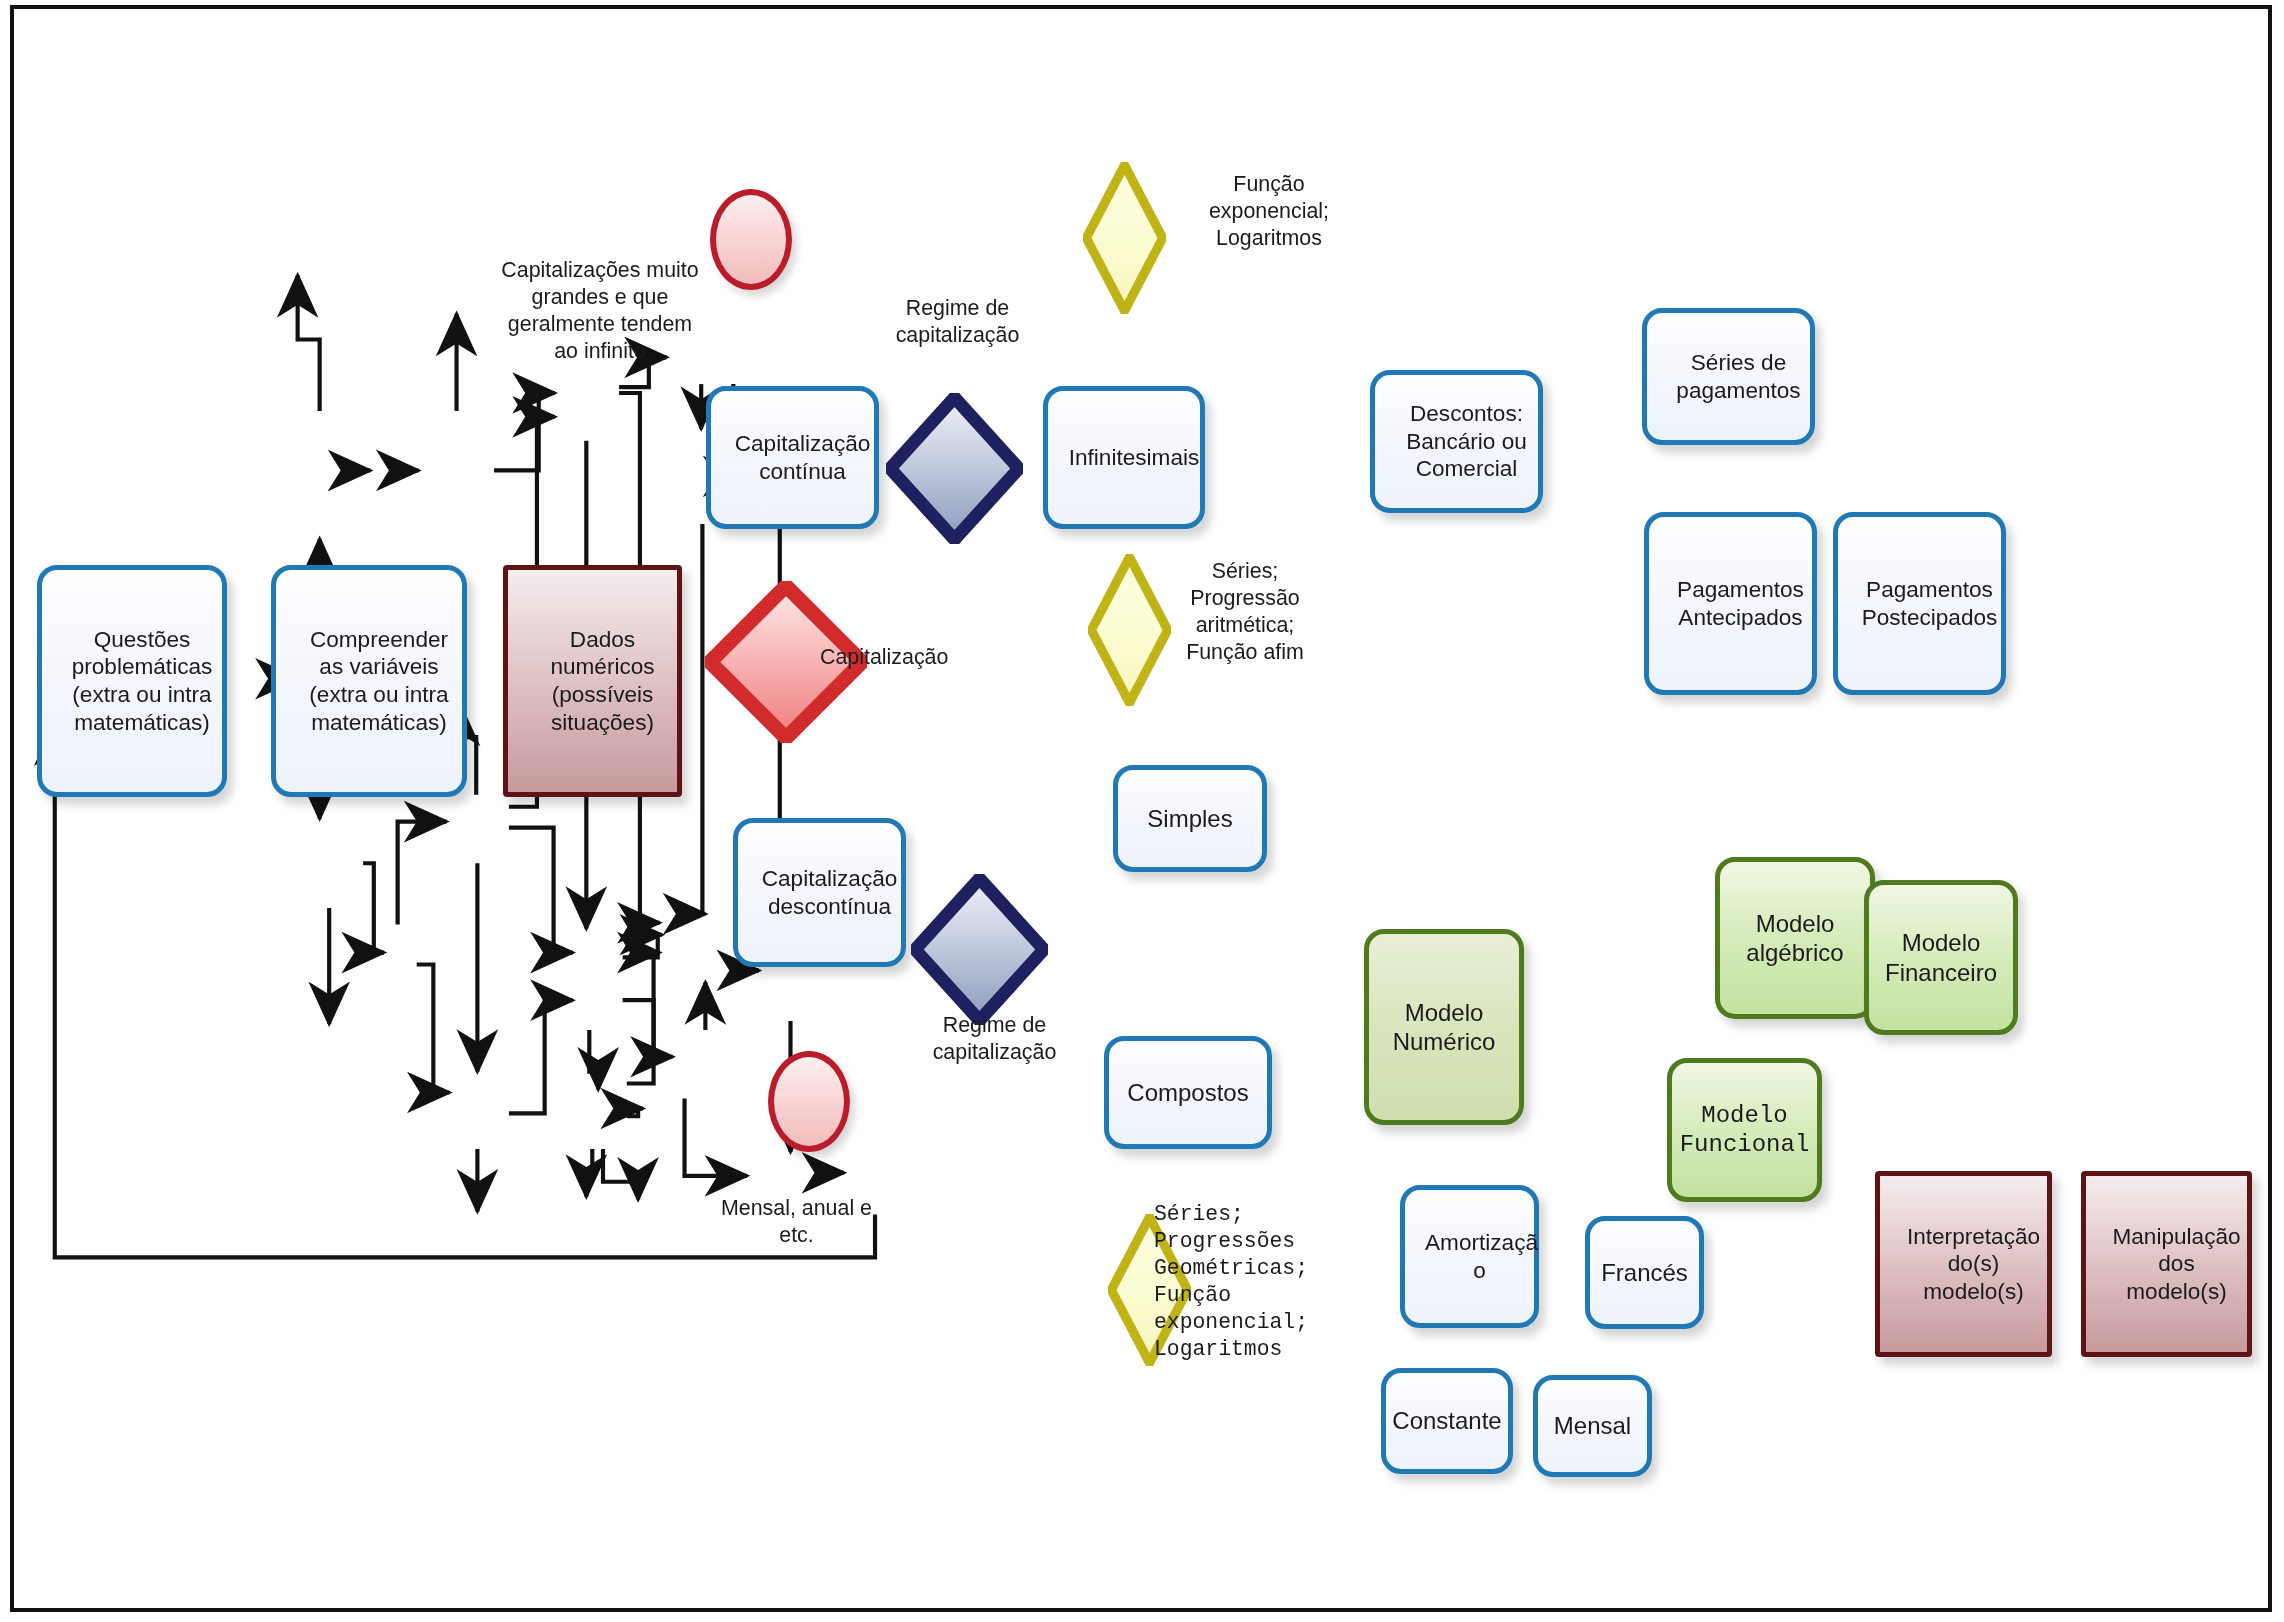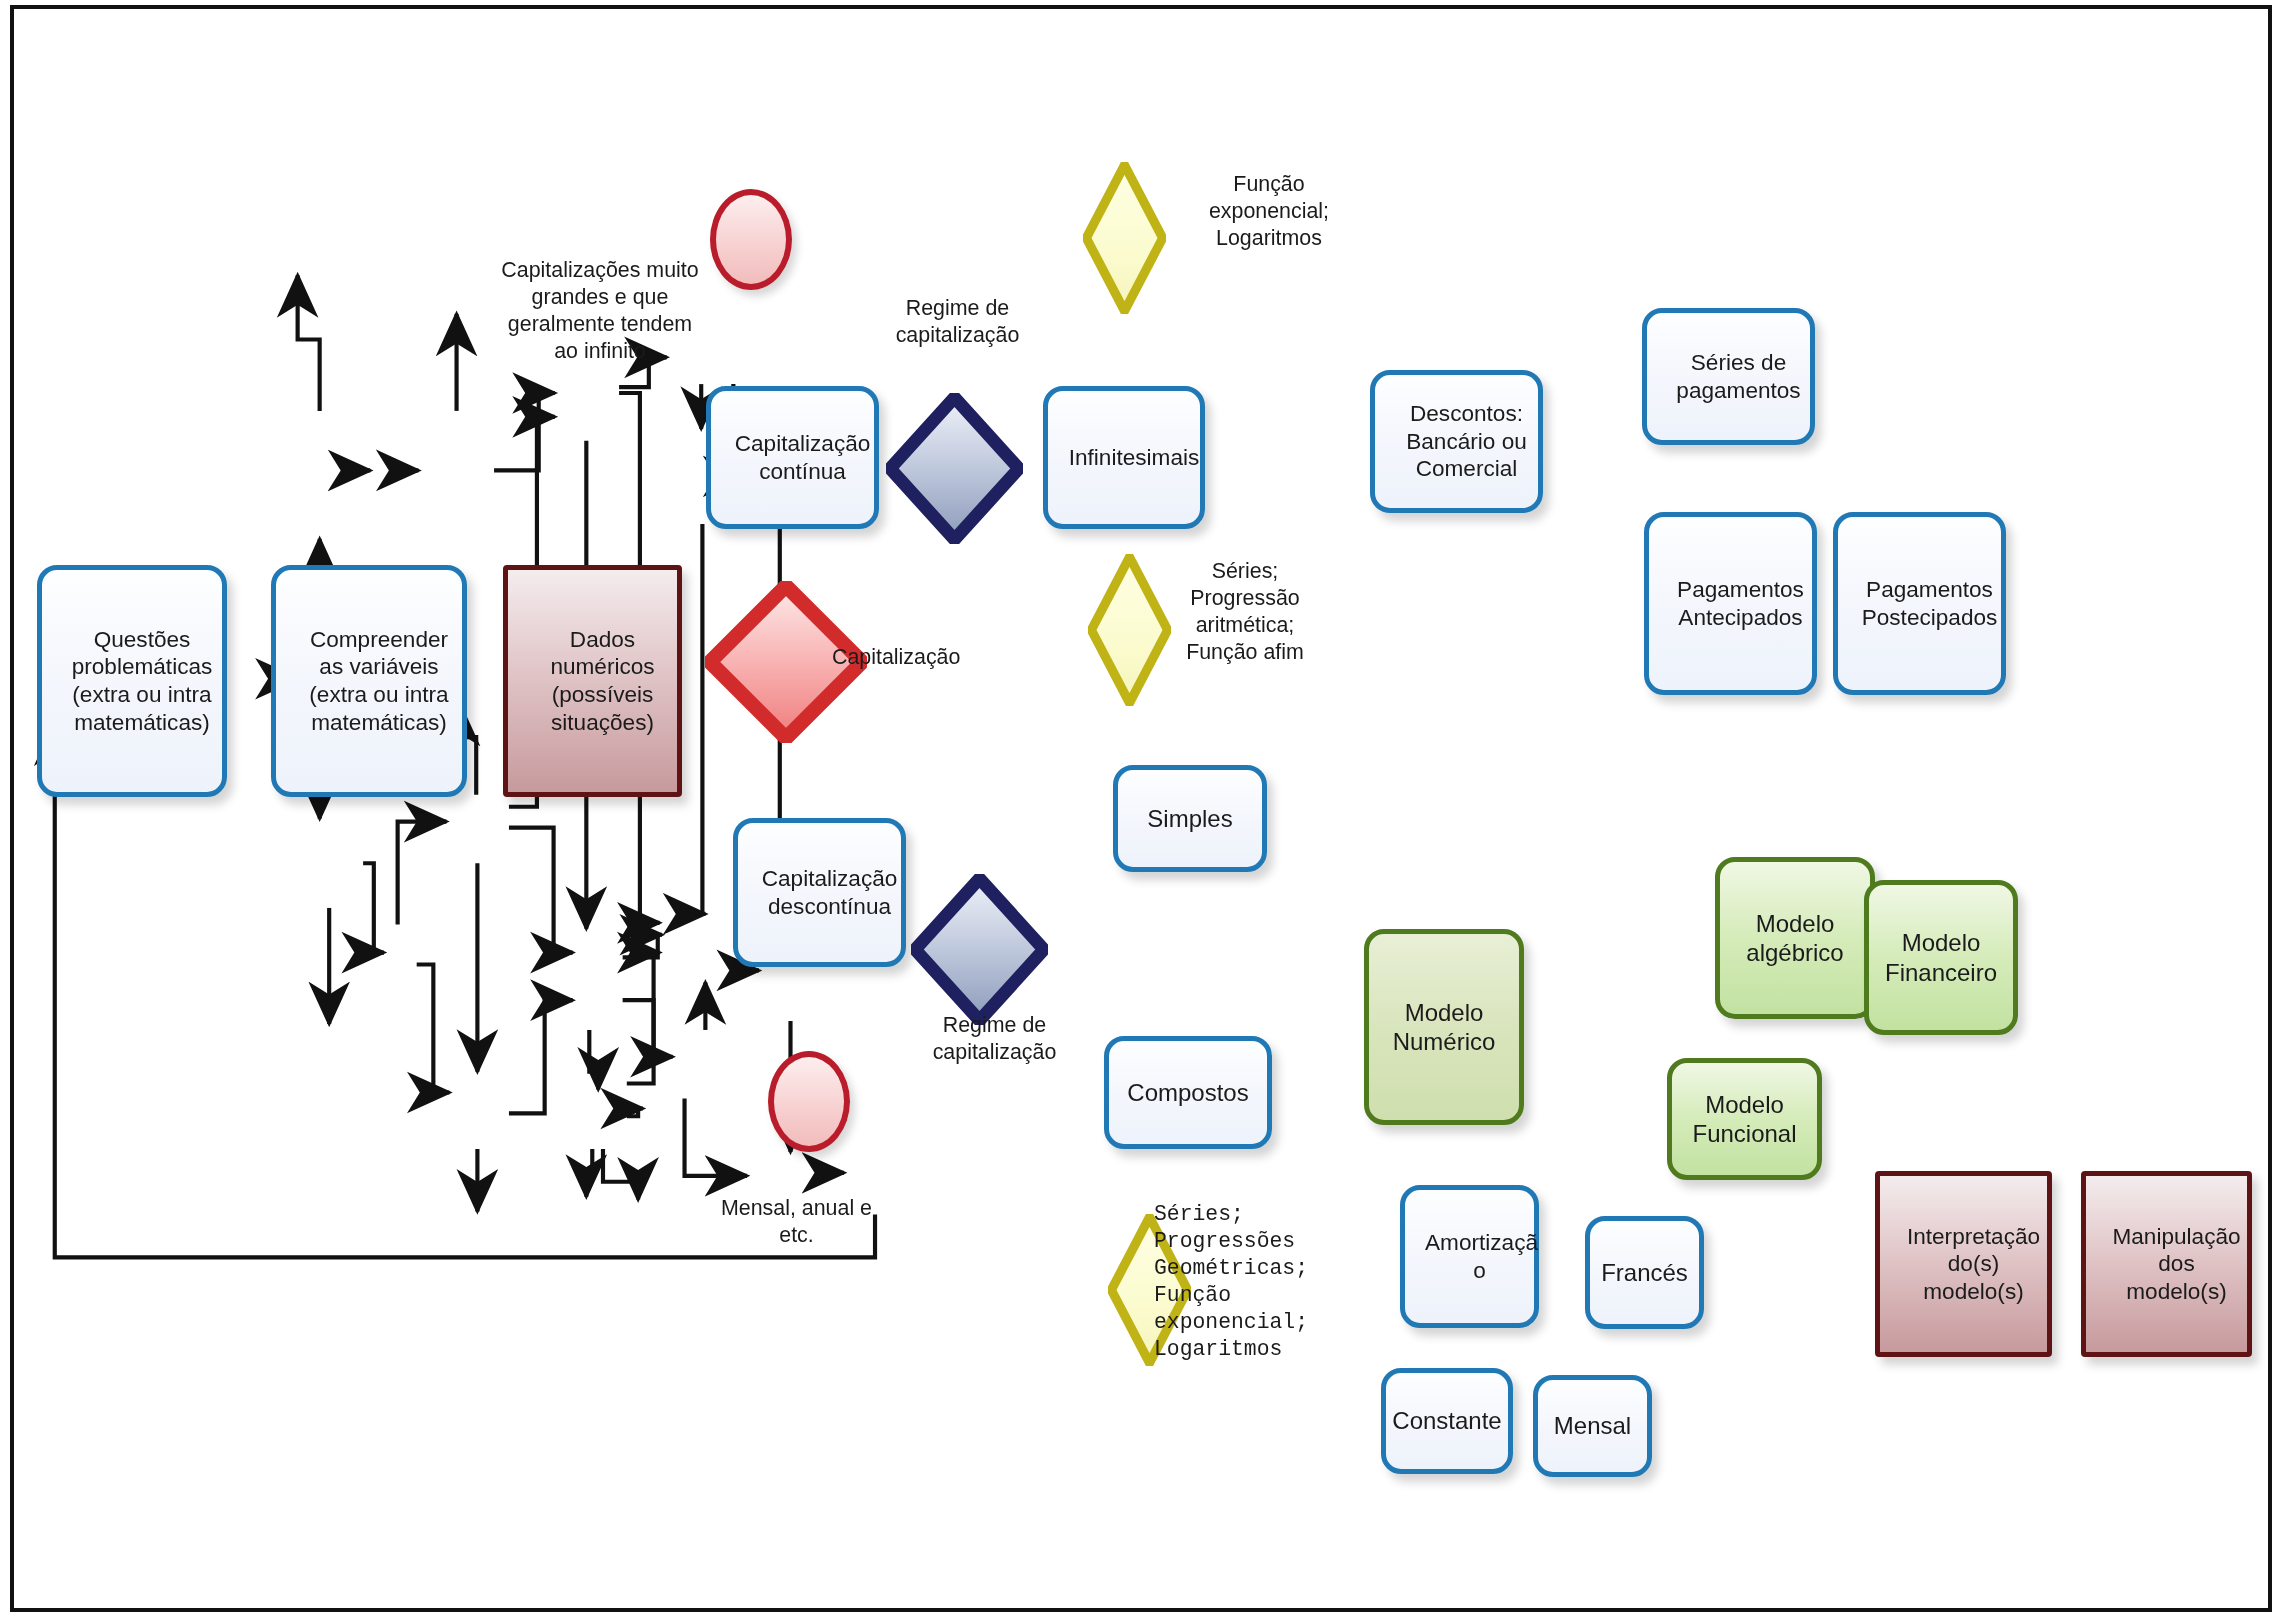--- a/index.html
+++ b/index.html
@@ -258,21 +258,21 @@
   </div>
 
   <div class="node green olive fs40" style="left:1364px;top:929px;width:160px;height:196px;">
     <span class="lbl">Modelo Numérico</span>
   </div>
 
   <div class="node green fs40" style="left:1703px;top:857px;width:160px;height:162px;margin-left:12px;">
     <span class="lbl">Modelo algébrico</span>
   </div>
 
-  <div class="node green fs40" style="left:1667px;top:1058px;width:155px;height:122px;">
+  <div class="node green fs40" style="left:1667px;top:1058px;width:155px;height:144px;font-family:Liberation Mono, monospace;">
     <span class="lbl">Modelo Funcional</span>
   </div>
 
   <div class="node blue fs38" style="left:1400px;top:1185px;width:139px;height:143px;">
     <span class="lbl">Amortizaçã o</span>
   </div>
 
   <div class="node green fs40" style="left:1864px;top:880px;width:154px;height:155px;">
     <span class="lbl">Modelo Financeiro</span>
   </div>
@@ -294,21 +294,21 @@
   </div>
 
   <div class="node maroon fs38" style="left:2081px;top:1171px;width:171px;height:186px;">
     <span class="lbl">Manipulação dos modelo(s)</span>
   </div>
 
   <div class="note fs36" style="left:499px;top:257px;width:202px;text-align:center;">Capitalizações muito grandes e que geralmente tendem ao infinito</div>
 
   <div class="note fs36" style="left:874px;top:295px;width:167px;text-align:center;">Regime de capitalização</div>
 
-  <div class="note fs36" style="left:820px;top:644px;width:173px;text-align:left;margin-left:12px;">Capitalização</div>
+  <div class="note fs36" style="left:820px;top:644px;width:173px;text-align:left;">Capitalização</div>
 
   <div class="note fs36" style="left:908px;top:1012px;width:173px;text-align:center;">Regime de capitalização</div>
 
   <div class="note fs36" style="left:707px;top:1195px;width:179px;text-align:center;">Mensal, anual e etc.</div>
 
   <div class="note fs36" style="left:1192px;top:171px;width:154px;text-align:center;">Função exponencial; Logaritmos</div>
 
   <div class="note fs36" style="left:1168px;top:558px;width:154px;text-align:center;">Séries; Progressão aritmética; Função afim</div>
 
   <div class="note fs36" style="left:1154px;top:1201px;width:179px;text-align:left;font-family:Liberation Mono, monospace;">Séries; Progressões Geométricas; Função exponencial; Logaritmos</div>

